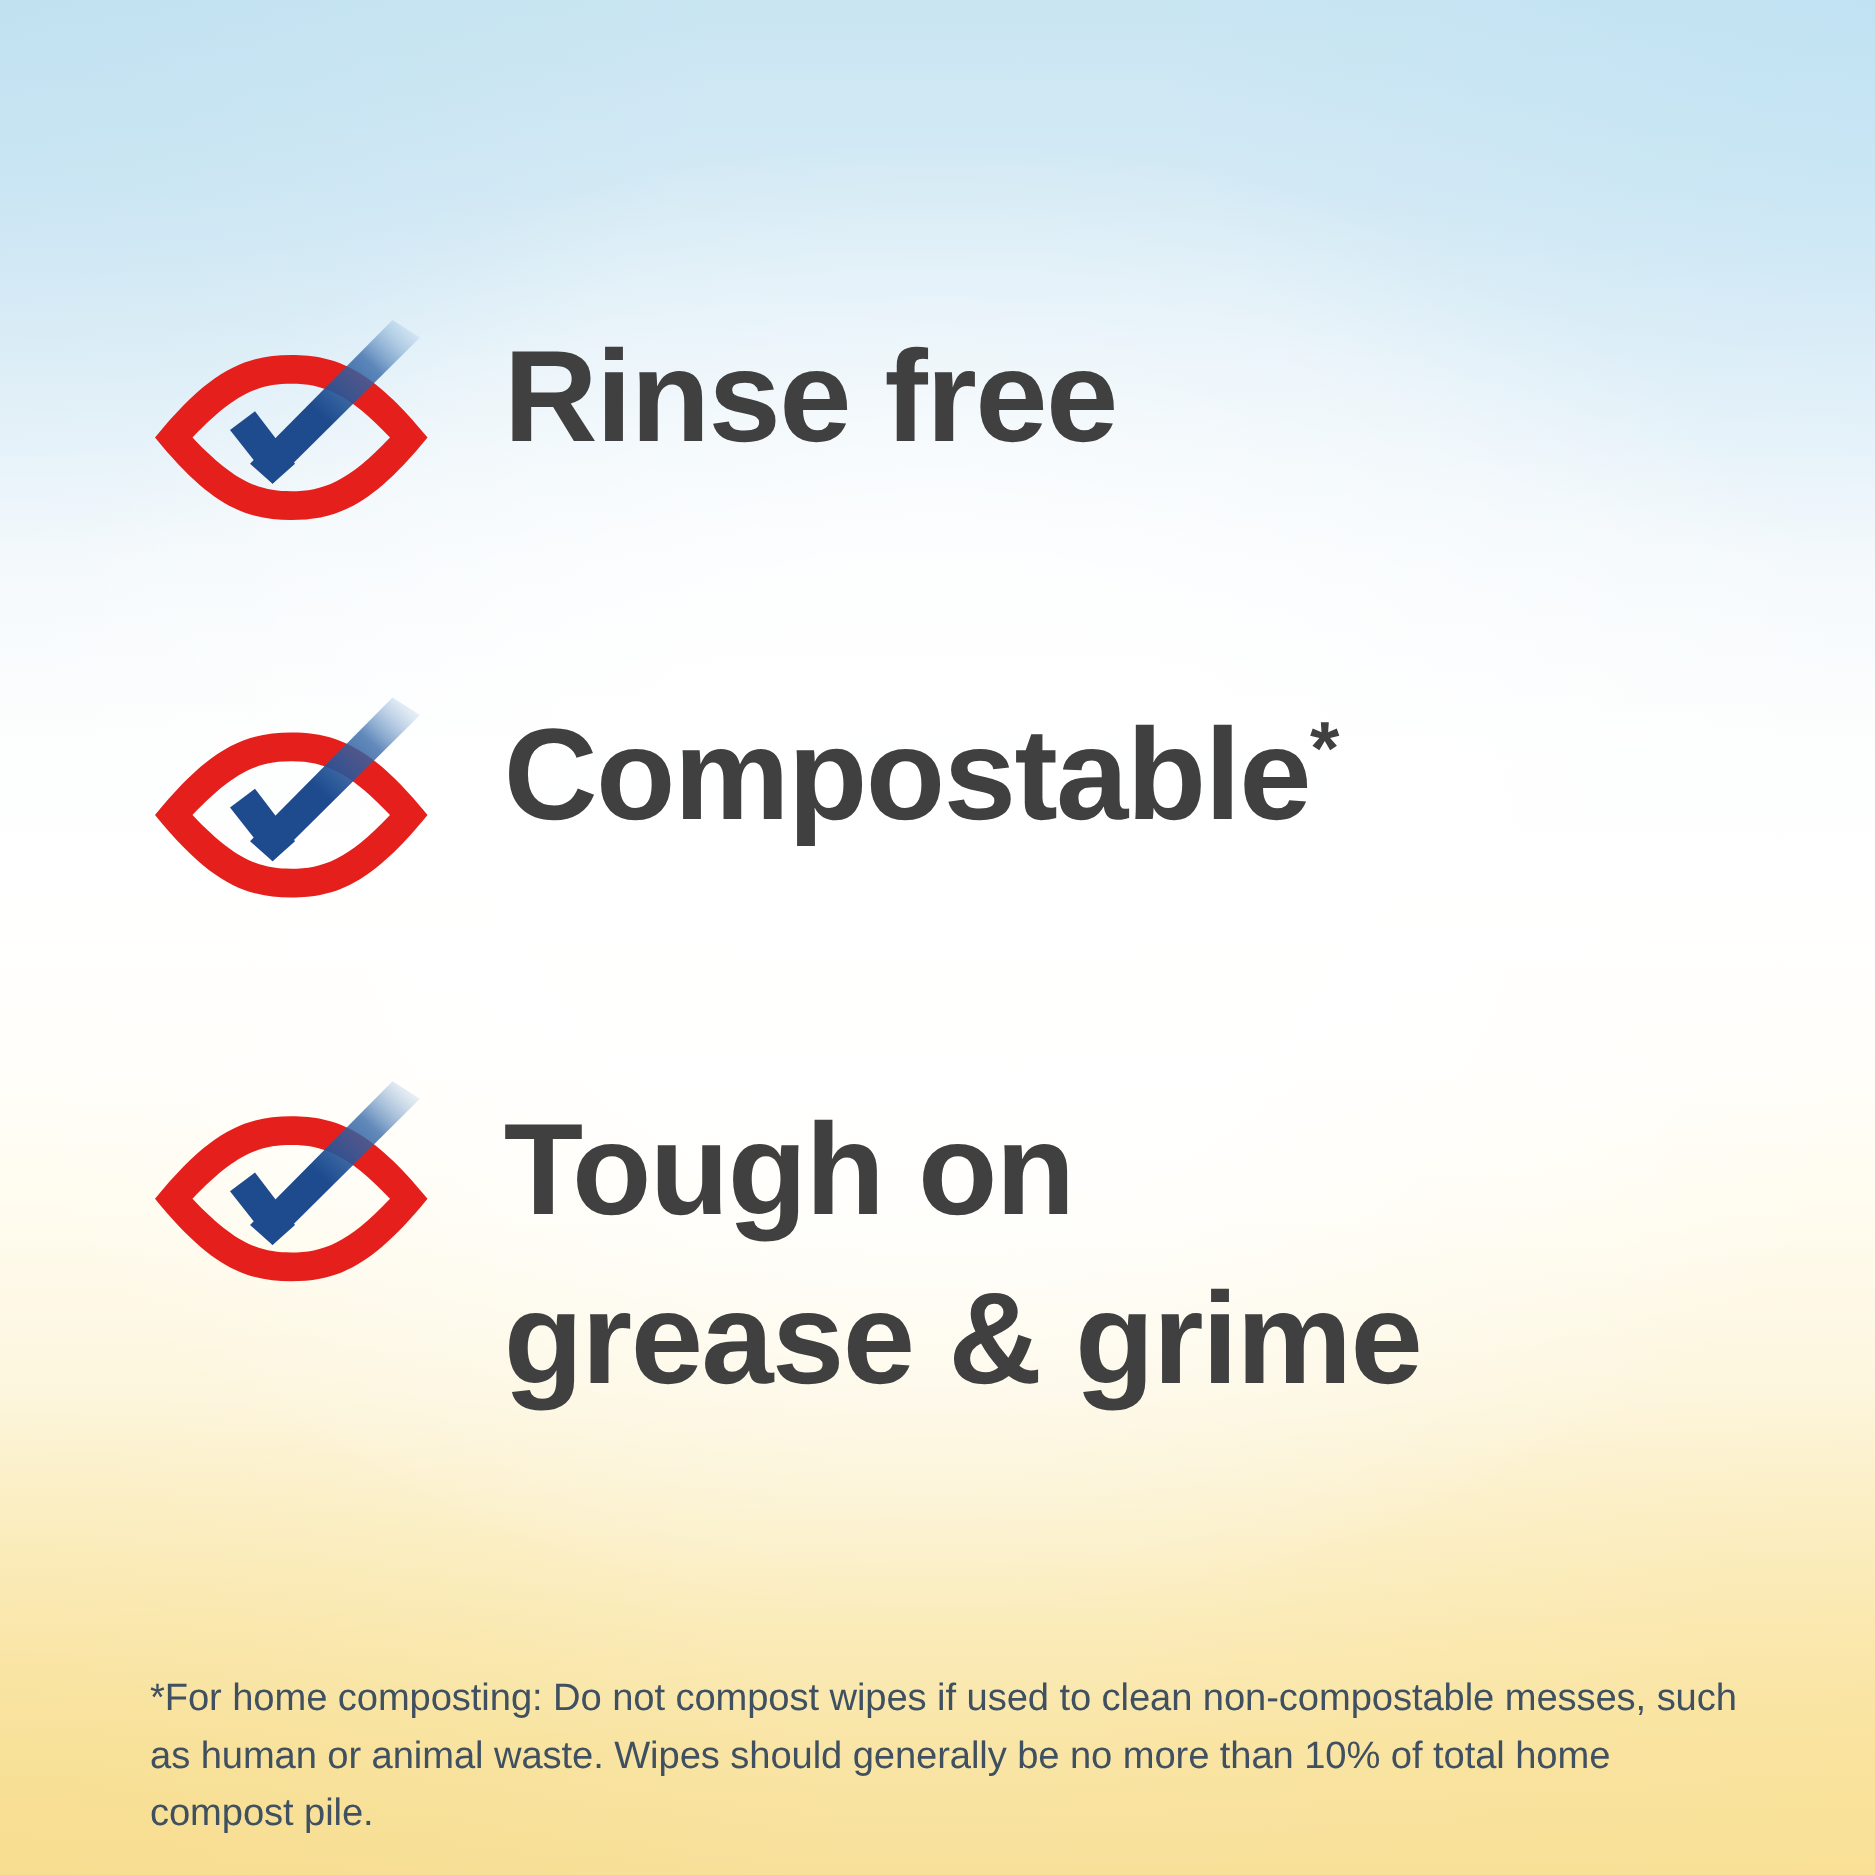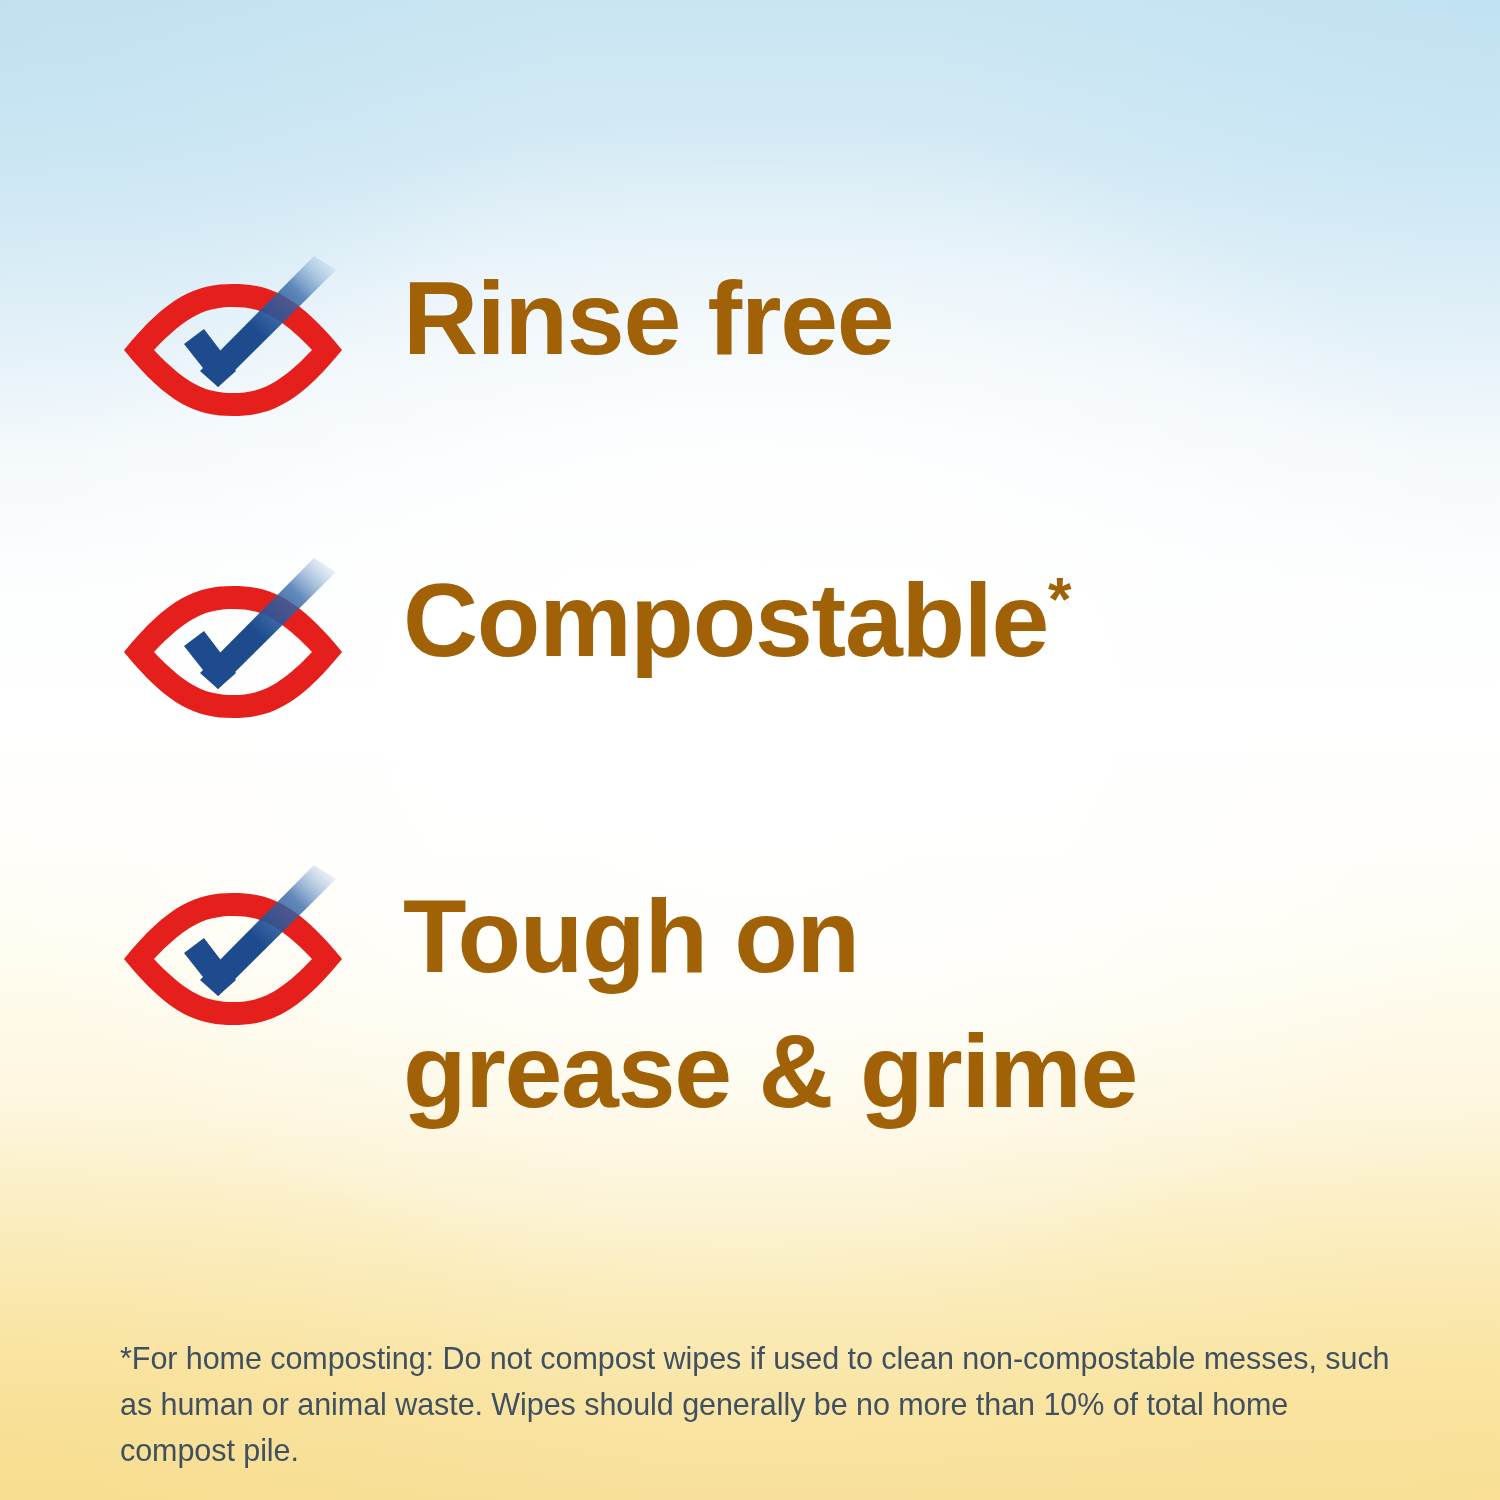--- a/index.html
+++ b/index.html
@@ -77,21 +77,21 @@
 
   .feature-icon {
     position:relative;
     flex:0 0 auto;
     width:230px;
     height:150px;
   }
   .feature-icon svg { display:block; width:230px; height:150px; overflow:visible; }
 
   .feature-label {
-    color:#a16207;
+    color:#404040;
     font-weight:bold;
     letter-spacing:-0.012em;
     line-height:1.0;
     white-space:pre-line;
   }
 
   
   #row-rinse     { left:118px; top:250px; }
   #row-compost   { left:118px; top:552px; }
   #row-tough     { left:118px; top:855px; }

